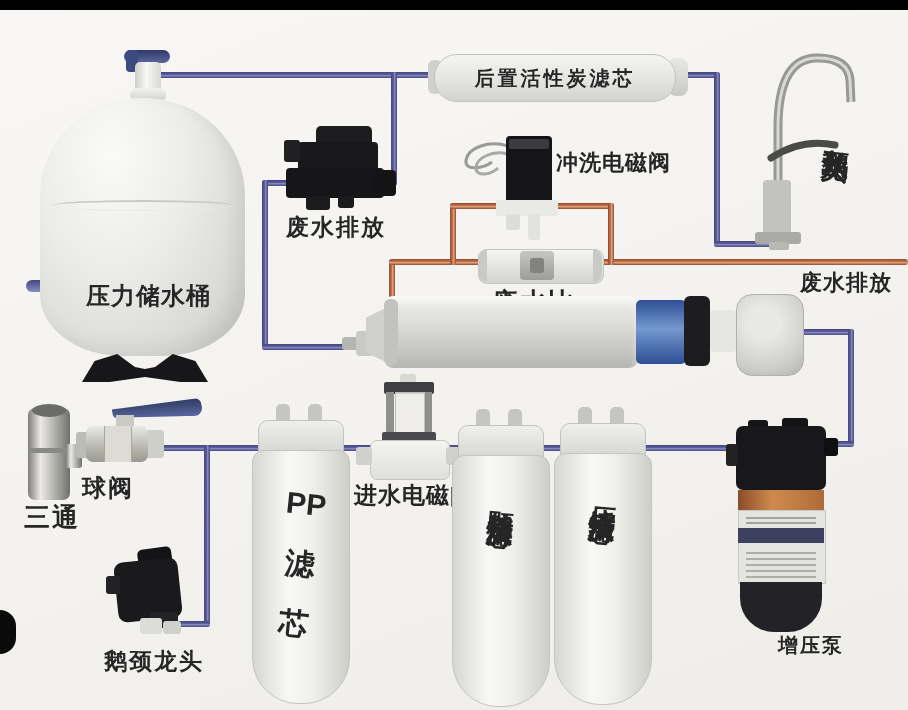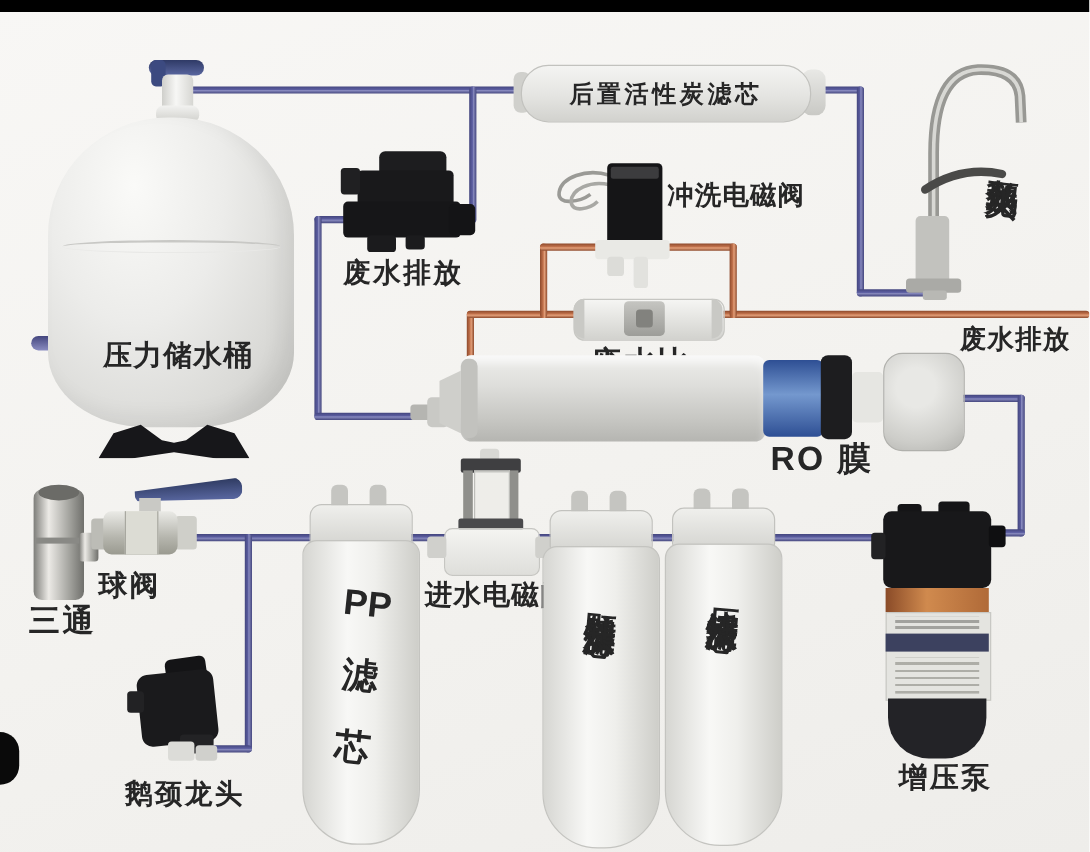--- a/index.html
+++ b/index.html
@@ -111,21 +111,20 @@
 
   <div class="abs" style="left:342px;top:337px;width:18px;height:13px;border-radius:3px;background:#b5b5b1;"></div>
   <div class="abs" style="left:356px;top:331px;width:18px;height:25px;border-radius:4px;background:#c9c9c5;"></div>
   <div class="abs" style="left:366px;top:306px;width:24px;height:58px;background:#cfcfcb;clip-path:polygon(100% 0,100% 100%,0 80%,0 20%);"></div>
   <div class="abs" style="left:384px;top:296px;width:254px;height:72px;border-radius:9px;background:linear-gradient(180deg,#ededeb 0%,#dededb 35%,#c6c6c2 75%,#b5b5b1 100%);box-shadow:inset 0 6px 8px rgba(255,255,255,.7);"></div>
   <div class="abs" style="left:384px;top:299px;width:14px;height:66px;border-radius:6px;background:#c2c2be;"></div>
   <div class="abs" style="left:636px;top:300px;width:50px;height:64px;border-radius:5px;background:linear-gradient(180deg,#2e4f94,#7498ce 45%,#2e4f94);"></div>
   <div class="abs" style="left:684px;top:296px;width:26px;height:70px;border-radius:6px;background:#1d1d1f;"></div>
   <div class="abs" style="left:710px;top:310px;width:26px;height:42px;border-radius:4px;background:#e6e6e2;"></div>
   <div class="abs" style="left:736px;top:294px;width:66px;height:80px;border-radius:16px;background:radial-gradient(circle at 40% 35%,#e8e8e5 25%,#cdcdc9 70%,#b2b2ae);border:1px solid #b0b0ac;"></div>
-  <div class="lbl" style="left:642px;top:364px;font-size:28px;letter-spacing:2px;">RO 膜</div>
 
   <div class="abs" style="left:276px;top:404px;width:14px;height:18px;border-radius:5px 5px 0 0;background:#c5c5c1;"></div>
   <div class="abs" style="left:308px;top:404px;width:14px;height:18px;border-radius:5px 5px 0 0;background:#c5c5c1;"></div>
   <div class="abs" style="left:258px;top:420px;width:84px;height:34px;border-radius:10px 10px 6px 6px;background:linear-gradient(180deg,#efefec,#d4d4d0);border:1px solid #c2c2be;"></div>
   <div class="abs" style="left:252px;top:450px;width:96px;height:252px;border-radius:12px 12px 46px 46px;border:1px solid #c4c4c0;background:linear-gradient(90deg,#d6d6d2,#f8f8f6 38%,#efefec 62%,#cecec9);"></div>
   <div class="abs" style="left:278px;top:474px;width:44px;text-align:center;transform:rotate(6deg);">
     <span class="lbl" style="position:static;display:block;font-size:30px;line-height:60px;">PP</span>
     <span class="lbl" style="position:static;display:block;font-size:30px;line-height:60px;">滤</span>
     <span class="lbl" style="position:static;display:block;font-size:30px;line-height:60px;">芯</span>
   </div>
@@ -157,21 +156,21 @@
   <div class="abs" style="left:782px;top:418px;width:26px;height:14px;border-radius:3px;background:#151517;"></div>
   <div class="abs blk" style="left:736px;top:426px;width:90px;height:64px;border-radius:7px;"></div>
   <div class="abs" style="left:824px;top:438px;width:14px;height:18px;border-radius:3px;background:#0f0f11;"></div>
   <div class="abs" style="left:726px;top:444px;width:12px;height:22px;border-radius:3px;background:#222224;"></div>
   <div class="abs" style="left:738px;top:490px;width:86px;height:20px;background:linear-gradient(90deg,#8a4b28,#d08a4e 40%,#b06a38);"></div>
   <div class="abs" style="left:738px;top:510px;width:86px;height:72px;background:#e4e4e0;border:1px solid #c8c8c4;"></div>
   <div class="abs" style="left:746px;top:514px;width:70px;height:12px;background:repeating-linear-gradient(180deg,transparent 0 3px,#8c8c88 3px 5px);opacity:.75;"></div>
   <div class="abs" style="left:738px;top:528px;width:86px;height:15px;background:#3c415f;"></div>
   <div class="abs" style="left:746px;top:548px;width:70px;height:30px;background:repeating-linear-gradient(180deg,transparent 0 4px,#96968f 4px 6px);opacity:.7;"></div>
   <div class="abs" style="left:740px;top:582px;width:82px;height:50px;border-radius:0 0 34px 34px;background:#232327;"></div>
-  <div class="lbl" style="left:749px;top:632px;font-size:24px;letter-spacing:2px;">增压泵</div>
+  <div class="lbl" style="left:778px;top:632px;font-size:20px;letter-spacing:2px;">增压泵</div>
 
   <div class="abs metal" style="left:28px;top:408px;width:42px;height:92px;border-radius:7px;"></div>
   <div class="abs" style="left:32px;top:404px;width:34px;height:13px;border-radius:50%;background:#6b6b67;"></div>
   <div class="abs" style="left:30px;top:448px;width:38px;height:5px;background:#898985;"></div>
   <div class="abs metal" style="left:66px;top:444px;width:16px;height:24px;border-radius:3px;"></div>
   <div class="lbl" style="left:24px;top:500px;font-size:26px;letter-spacing:2px;">三通</div>
 
   <div class="abs" style="left:112px;top:400px;width:90px;height:18px;background:linear-gradient(180deg,#2e3a60,#5a68a2);clip-path:polygon(0 40%,100% 0,100% 100%,0 85%);border-radius:8px;transform:rotate(-3deg);"></div>
   <div class="abs" style="left:116px;top:415px;width:18px;height:14px;background:#c9c9c5;"></div>
   <div class="abs" style="left:76px;top:432px;width:14px;height:26px;border-radius:3px;background:#bcbcb6;"></div>

